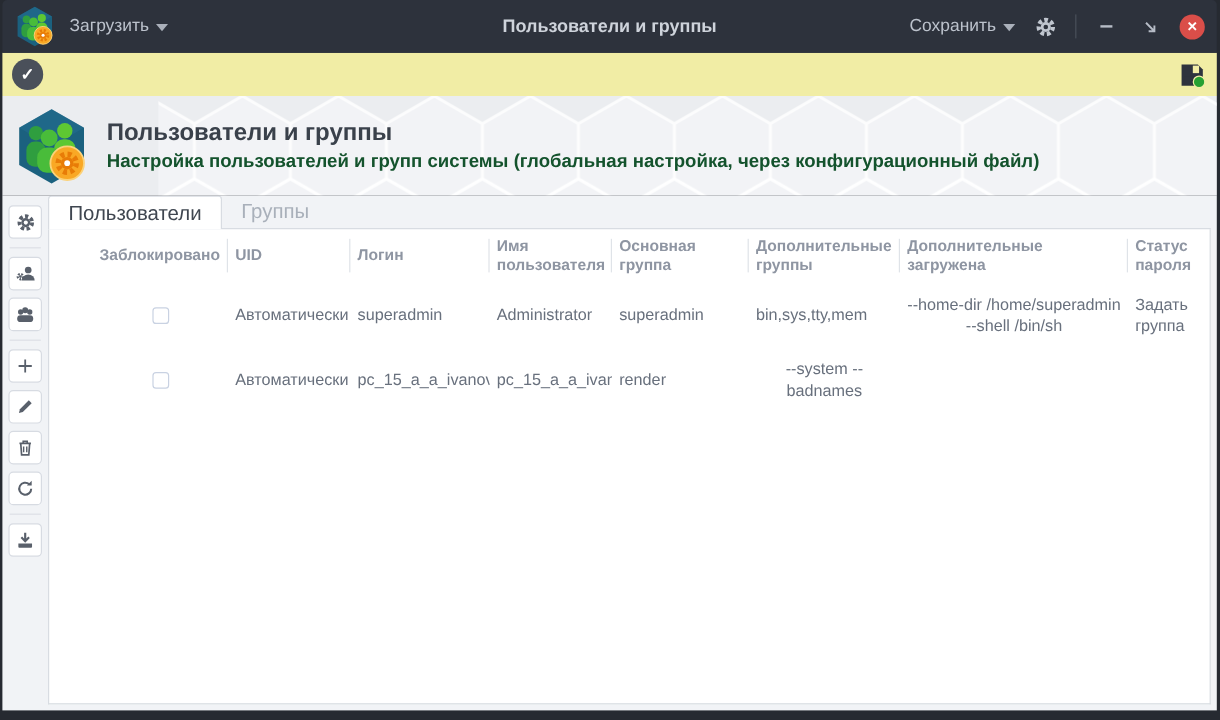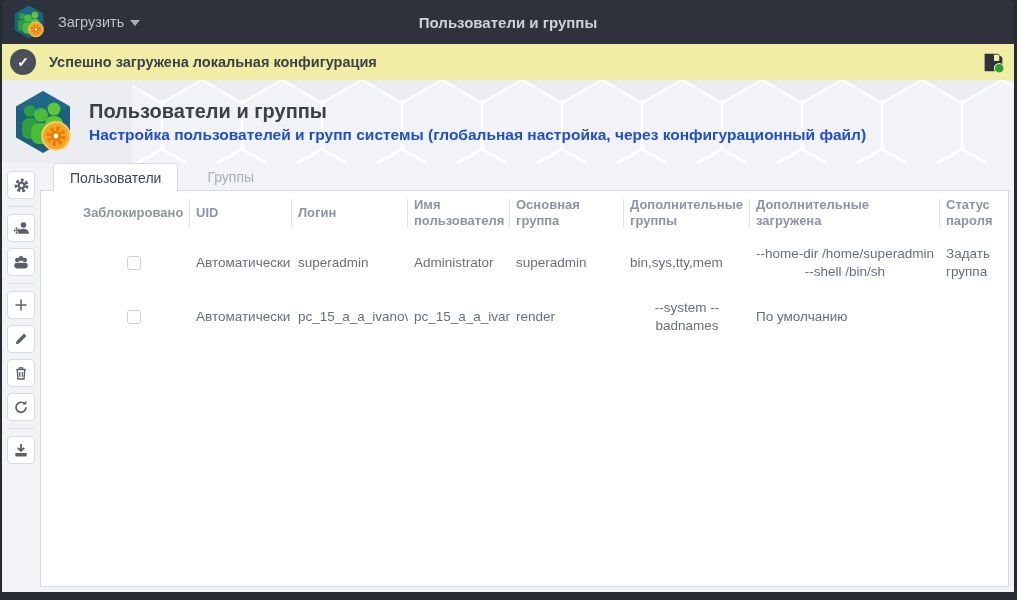--- a/index.html
+++ b/index.html
@@ -30,35 +30,35 @@
   .check-circle { width:26px; height:26px; border-radius:50%; background:#4a505a; color:#fff;
                   font-size:14px; font-weight:bold; display:flex; align-items:center; justify-content:center; }
   .notif-text { font-weight:bold; font-size:14.5px; color:#3c414a; }
   .notif-save { margin-left:auto; display:flex; align-items:center; }
 
   
   .hero { height:83px; background:#ebedf0; position:relative; overflow:hidden; flex:0 0 auto; }
   .hex-bg { position:absolute; inset:0; }
   .hero-inner { position:relative; display:flex; align-items:center; gap:14px; height:100%; padding:0 0 0 9px; }
   .hero-title { font-size:20px; font-weight:bold; color:#3a414b; line-height:1.25; }
-  .hero-sub { font-size:15.5px; font-weight:bold; color:#1d4ed8; margin-top:2px; }
+  .hero-sub { font-size:15.5px; font-weight:bold; color:#14532d; margin-top:2px; }
 
   
   .main { flex:1; background:#f1f3f6; display:flex; min-height:0; padding:0 5px 5px 0; }
   .sidebar { width:38px; flex:0 0 auto; display:flex; flex-direction:column; align-items:center; padding-top:5px; }
   .sbtn { width:28px; height:28px; background:#fff; border:1px solid #d7dbe2; border-radius:4px;
           display:flex; align-items:center; justify-content:center; margin:3px 0; color:#59606b; }
   .sbtn svg { display:block; }
   .s-sep { width:26px; height:1px; background:#dcdfe5; margin:4px 0; }
 
   .content { flex:1; display:flex; flex-direction:column; min-width:0; }
   .tabstrip { height:28px; display:flex; align-items:flex-end; flex:0 0 auto; position:relative; }
   .tabstrip::after { content:""; position:absolute; left:0; right:0; bottom:0; height:1px; background:#d8dce2; }
-  .tab { padding:0 16px; height:28px; display:flex; align-items:center; font-size:14px;
-         color:#a9b0ba; position:relative; z-index:1; margin-left:13px; }
+  .tab { padding:0 16px; height:28px; display:flex; align-items:center; font-size:17px;
+         color:#a9b0ba; position:relative; z-index:1; margin-left:0; }
   .tab.active { background:#fff; border:1px solid #d8dce2; border-bottom:none; border-radius:3px 3px 0 0;
                 color:#3f4650; z-index:2; }
   .panel { flex:1; background:#fff; border:1px solid #d8dce2; border-top:none; min-height:0; overflow:hidden; }
 
   
   .tbl-head, .tbl-row { display:grid; grid-template-columns:113px 102px 116px 102px 114px 126px 190px minmax(0,1fr);padding-left:36px; }
   .tbl-head { min-height:44px; }
   .th { padding:5px 6px; font-size:13px; font-weight:bold; color:#8e95a2; display:flex;
         align-items:center; line-height:1.25; position:relative; }
   .th:not(:last-child)::after { content:""; position:absolute; right:0; top:8px; bottom:8px; width:1px; background:#dfe3e8; }
@@ -97,27 +97,51 @@
     <div class="tb-left">
       <svg class="appicon" width="34" height="34" viewBox="0 0 64 64">
           <use href="#appicon-g"></use>
         </svg>
       <div class="tb-btn">
         <span>Загрузить</span>
         <span class="caret"></span>
       </div>
     </div>
     <div class="tb-title">Пользователи и группы</div>
+    <div class="tb-right">
+      <div class="tb-btn">
+        <span>Сохранить</span>
+        <span class="caret"></span>
+      </div>
+      <div class="winbtn">
+        <svg width="19" height="19" viewBox="0 0 18 18">
+          <circle cx="9" cy="9" r="5.6" fill="none" stroke="#c0c6cf" stroke-width="3.4" stroke-dasharray="2.9 2.1"></circle>
+          <circle cx="9" cy="9" r="4" fill="#c0c6cf"></circle>
+          <circle cx="9" cy="9" r="1.8" fill="#2d323c"></circle>
+        </svg>
+      </div>
+      <div class="tb-sep"></div>
+      <div class="winbtn">
+        <span class="min-bar"></span>
+      </div>
+      <div class="winbtn">
+        <svg width="13" height="13" viewBox="0 0 13 13">
+          <path d="M3 3 L10 10 M10 5.2 V10 H5.2" fill="none" stroke="#b6bcc6" stroke-width="1.6"></path>
+        </svg>
+      </div>
+      <div class="closebtn">
+        <span>✕</span>
+      </div>
+    </div>
   </div>
 
   <div class="notifbar">
     <div class="check-circle">
       <span>✓</span>
     </div>
-    <div class="notif-text">Успешно загружена локальная конфигурация</div>
     <div class="notif-save">
       <svg width="25" height="25" viewBox="0 0 24 24">
         <path d="M3.5 3.5 h13 l4 4 v13 h-17 z" fill="#2e333d"></path>
         <rect x="12.5" y="4.5" width="5" height="6" fill="#f1eda5"></rect>
         <rect x="6" y="13" width="9" height="7" fill="#2e333d"></rect>
         <circle cx="17.5" cy="17.5" r="4.6" fill="#27a132" stroke="#f1eda5" stroke-width="1"></circle>
       </svg>
     </div>
   </div>
 
@@ -237,20 +261,19 @@
             </div>
             <div class="tbl-row">
               <div class="td td-check">
                 <span class="checkbox"></span>
               </div>
               <div class="td">Автоматически</div>
               <div class="td">pc_15_a_a_ivanov</div>
               <div class="td">pc_15_a_a_ivanov</div>
               <div class="td">render</div>
               <div class="td td-params">--system --badnames</div>
-              <div class="td">По умолчанию</div>
             </div>
           </div>
       </div>
     </div>
 
   </div>
 </div>
 
 </body></html>

